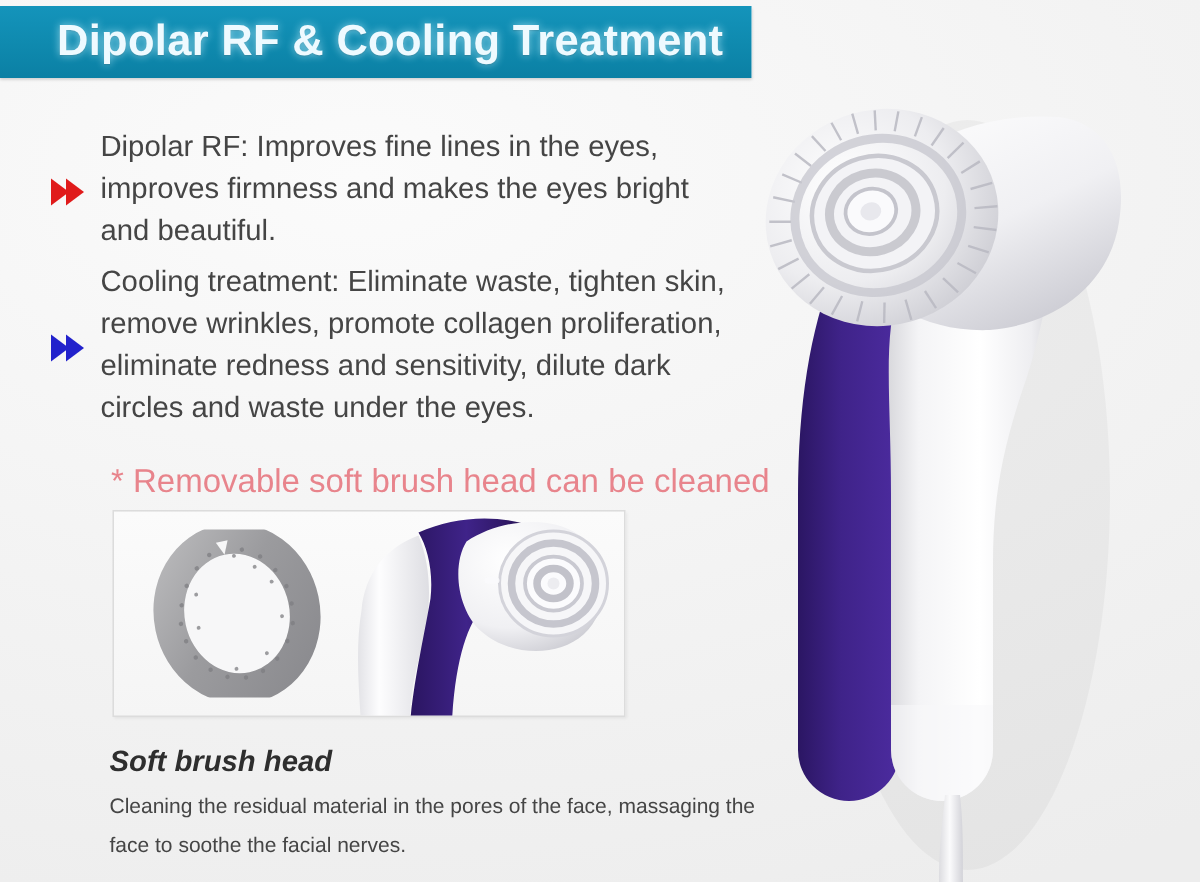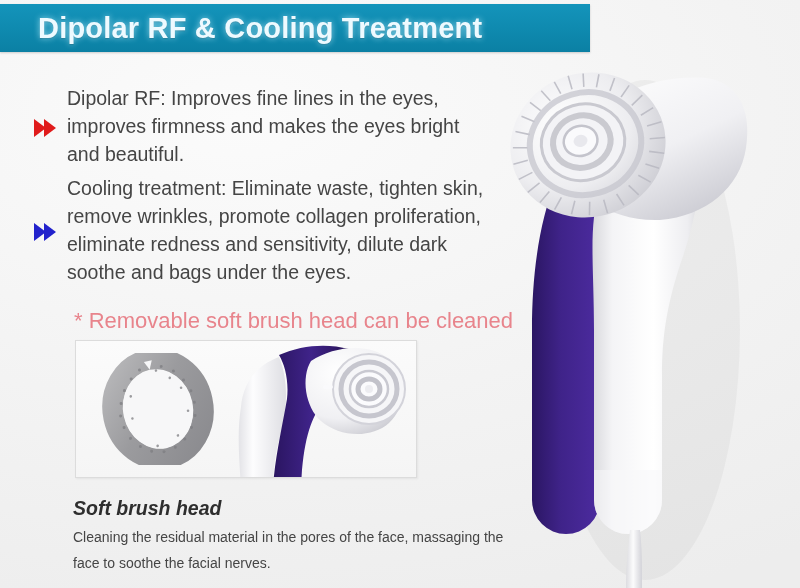--- a/index.html
+++ b/index.html
@@ -25,21 +25,21 @@
     background:
       radial-gradient(ellipse 120% 90% at 30% 20%, #fbfbfb 0%, #f3f3f3 55%, #ededed 100%);
     z-index: 0;
   }
 
   
   .banner {
     position: absolute;
     left: 0;
     top: 4px;
-    width: 590px;
+    width: 501px;
     height: 48px;
     background: linear-gradient(180deg, #1494bb 0%, #0f8aaf 52%, #0b80a4 100%);
     box-shadow: 0 1px 2px rgba(0,0,0,0.18);
     z-index: 3;
   }
   .banner-title {
     position: absolute;
     left: 38px;
     top: 50%;
     transform: translateY(-50%);
@@ -259,21 +259,21 @@
     <span class="bullet-text">Dipolar RF: Improves fine lines in the eyes, improves firmness and makes the eyes bright and beautiful.</span>
   </div>
 
   <div class="bullet" id="bullet-cool">
     <span class="arrow-icon">
       <svg width="28" height="22" viewBox="0 0 28 22" xmlns="http://www.w3.org/2000/svg">
         <polygon points="1,2 13,11 1,20" fill="#2222cc"></polygon>
         <polygon points="11,2 23,11 11,20" fill="#2222cc"></polygon>
       </svg>
     </span>
-    <span class="bullet-text">Cooling treatment: Eliminate waste, tighten skin, remove wrinkles, promote collagen proliferation, eliminate redness and sensitivity, dilute dark soothe and bags under the eyes.</span>
+    <span class="bullet-text">Cooling treatment: Eliminate waste, tighten skin, remove wrinkles, promote collagen proliferation, eliminate redness and sensitivity, dilute dark circles and waste under the eyes.</span>
   </div>
 
   <div class="note-red">* Removable soft brush head can be cleaned</div>
 
   <div class="image-box">
 
     <div class="brush-ring">
       <svg width="116" height="112" viewBox="0 0 116 112" xmlns="http://www.w3.org/2000/svg">
         <defs>
           <linearGradient id="ringGrad" x1="0" y1="0" x2="1" y2="1">

